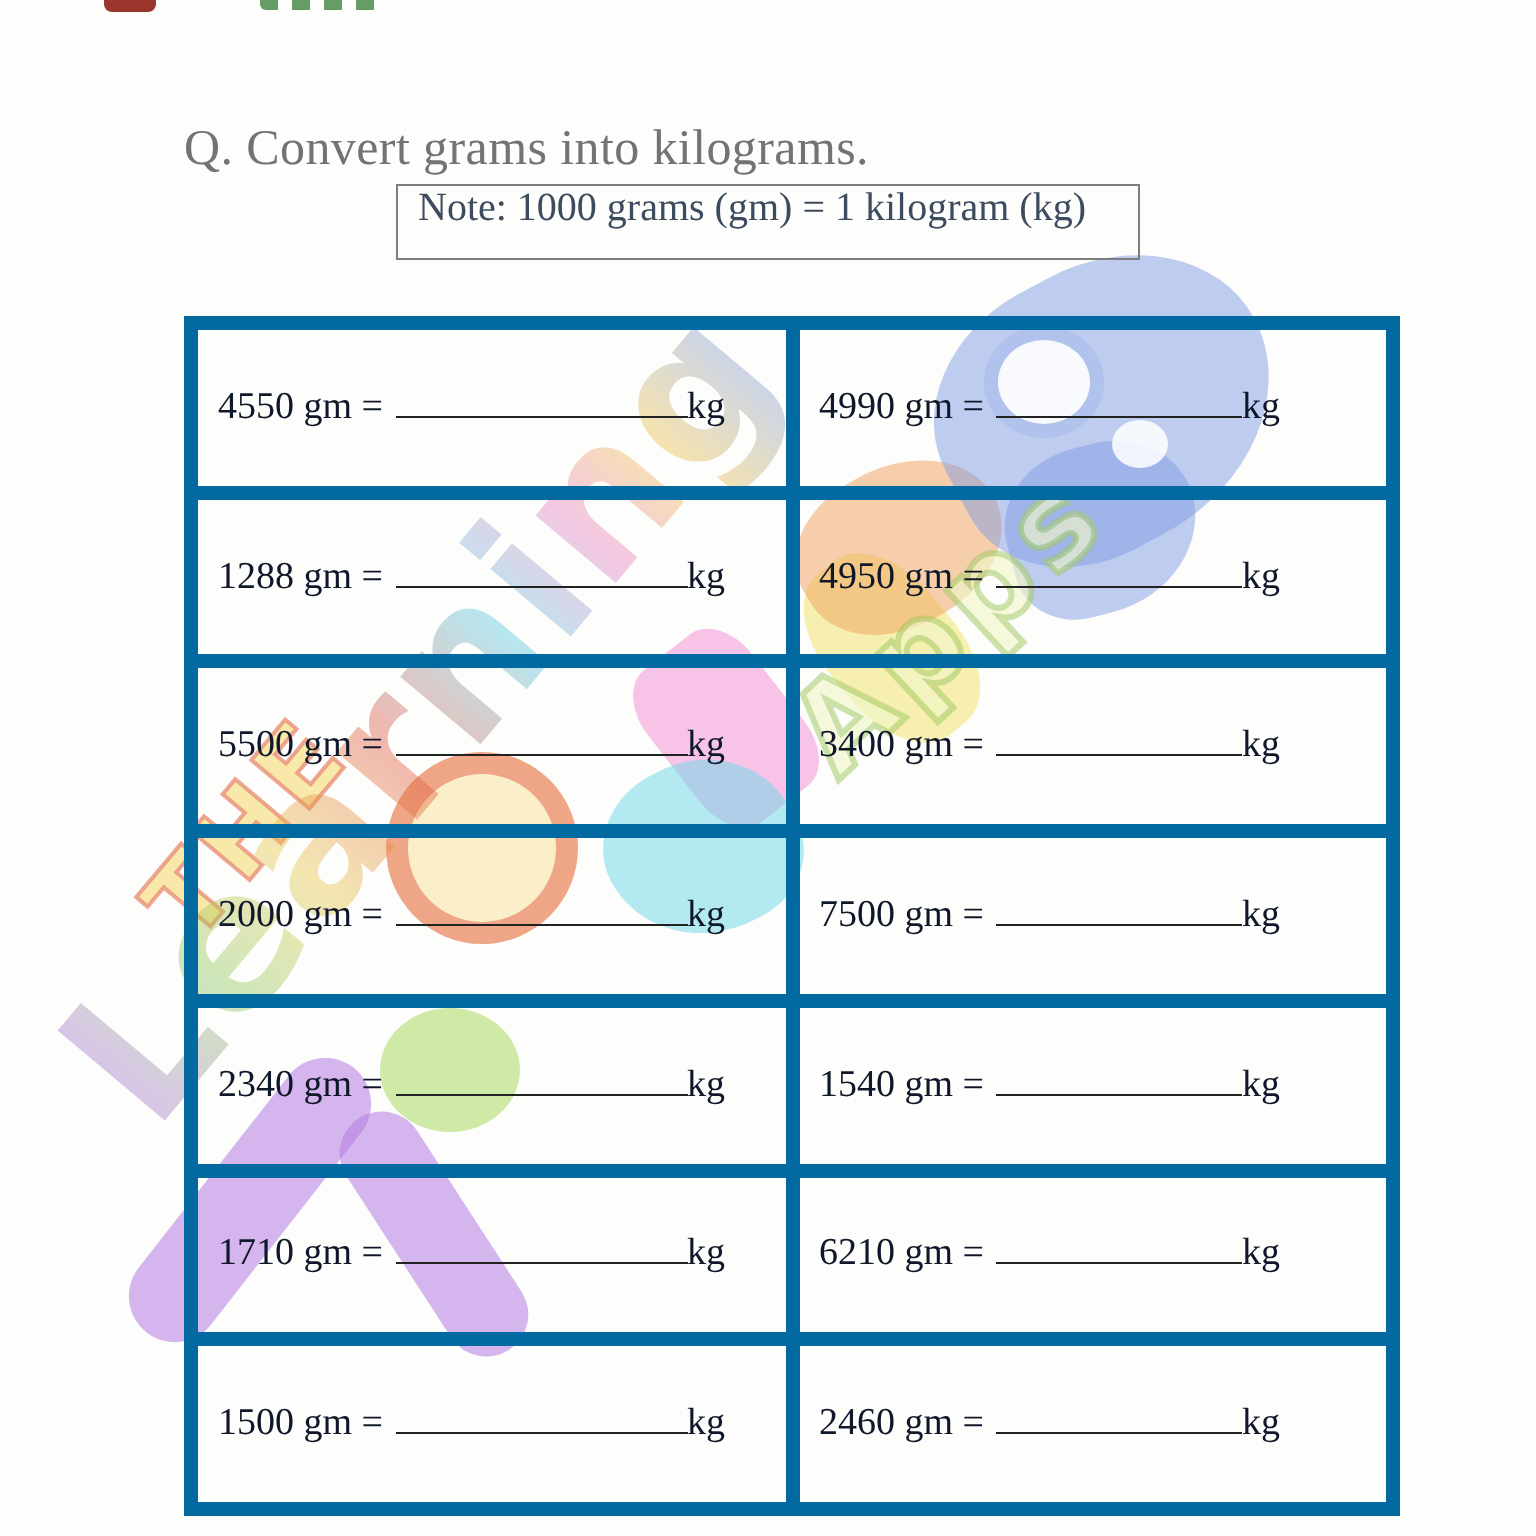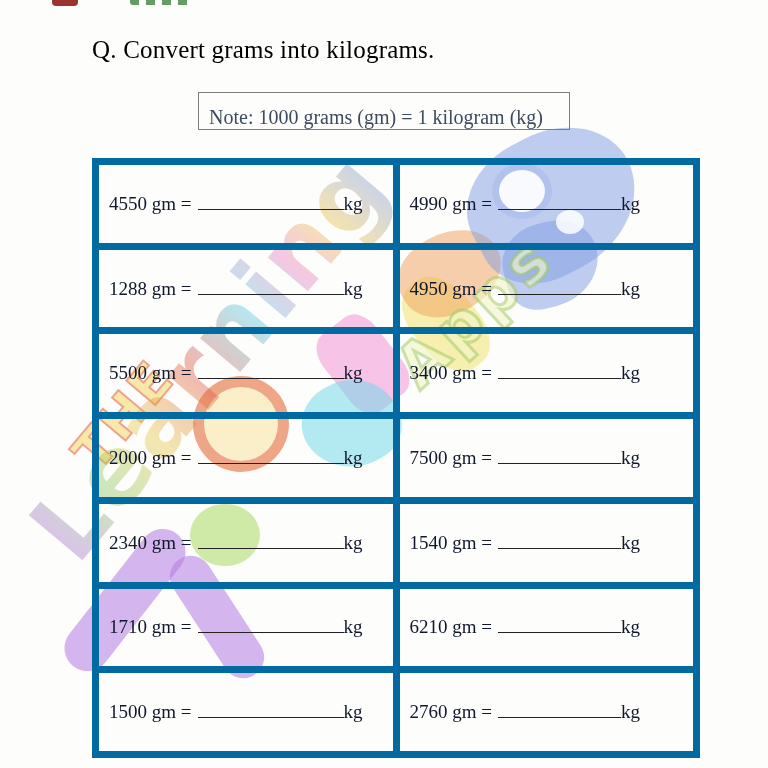--- a/index.html
+++ b/index.html
@@ -55,26 +55,26 @@
   @supports (-webkit-background-clip: text){
     .wm-learning{
       background:linear-gradient(90deg,#a86fd8 0%,#8cc860 16%,#e8c84a 30%,#e05844 46%,#58c8e0 62%,#e87fc0 75%,#f0c040 86%,#7898e0 100%);
       -webkit-background-clip:text; background-clip:text; color:transparent;
     }
   }
   .wm-apps{left:430px; top:330px; font-size:60px; letter-spacing:5px; transform:rotate(-43deg);
     color:rgba(240,244,200,.95); -webkit-text-stroke:3px rgba(160,200,100,.75); opacity:.7;}
   
   .q-title{
-    position:absolute; left:92px; top:36px; z-index:2; margin:0;
-    font-size:25px; font-weight:normal; color:#000000; letter-spacing:.2px;
+    position:absolute; left:92px; top:61px; z-index:2; margin:0;
+    font-size:25px; font-weight:normal; color:#737373; letter-spacing:.2px;
   }
   .note-box{
     position:absolute; left:198px; top:92px; width:372px; height:38px; z-index:2;
-    border:1.5px solid #7d7d7d; display:flex; align-items:flex-end; box-sizing:border-box;
+    border:1.5px solid #7d7d7d; display:flex; align-items:flex-start; box-sizing:border-box;
     padding-left:10px; background:transparent;
   }
   .note-text{font-size:20px; color:#3d4b5e;}
   .conv-table{
     position:absolute; left:92px; top:158px; width:608px; height:600px; z-index:2;
     border-collapse:collapse; table-layout:fixed; background:transparent;
   }
   .conv-table td{
     border:7px solid #0369a1; width:50%; height:75px; vertical-align:middle;
     padding:0 0 0 10px; font-size:19px; color:#0f172a; white-space:nowrap;
@@ -140,18 +140,18 @@
       <tr>
         <td class="col-left"><span class="expr">2340 gm =</span><span class="blank"></span><span class="unit">kg</span></td>
         <td class="col-right"><span class="expr">1540 gm =</span><span class="blank"></span><span class="unit">kg</span></td>
       </tr>
       <tr>
         <td class="col-left"><span class="expr">1710 gm =</span><span class="blank"></span><span class="unit">kg</span></td>
         <td class="col-right"><span class="expr">6210 gm =</span><span class="blank"></span><span class="unit">kg</span></td>
       </tr>
       <tr>
         <td class="col-left"><span class="expr">1500 gm =</span><span class="blank"></span><span class="unit">kg</span></td>
-        <td class="col-right"><span class="expr">2760 gm =</span><span class="blank"></span><span class="unit">kg</span></td>
+        <td class="col-right"><span class="expr">2460 gm =</span><span class="blank"></span><span class="unit">kg</span></td>
       </tr>
     </tbody>
   </table>
 
 </div>
 
 </body></html>

